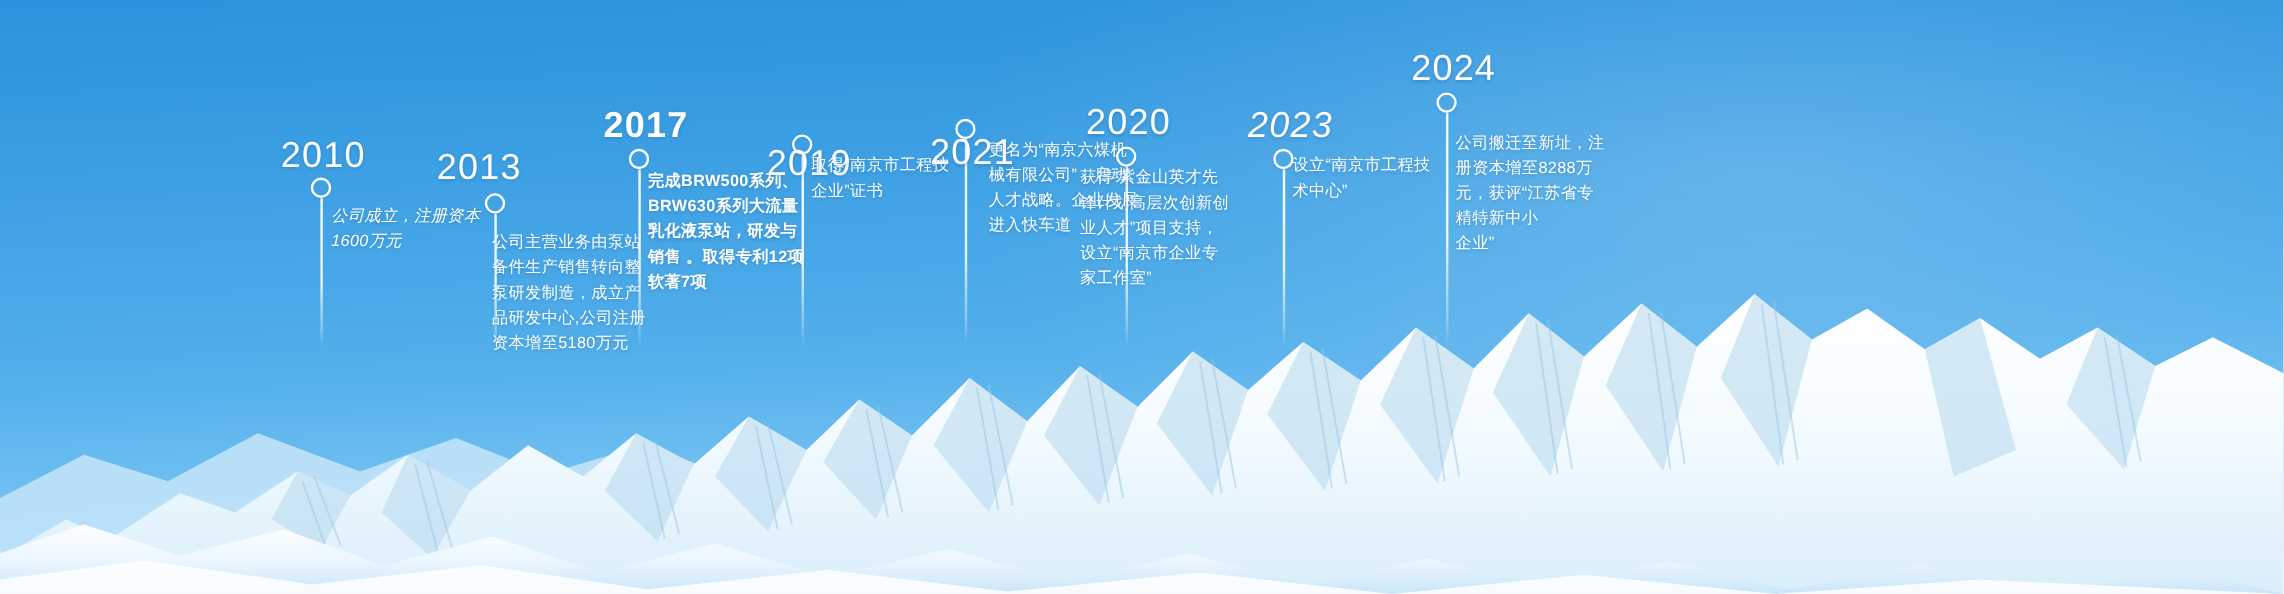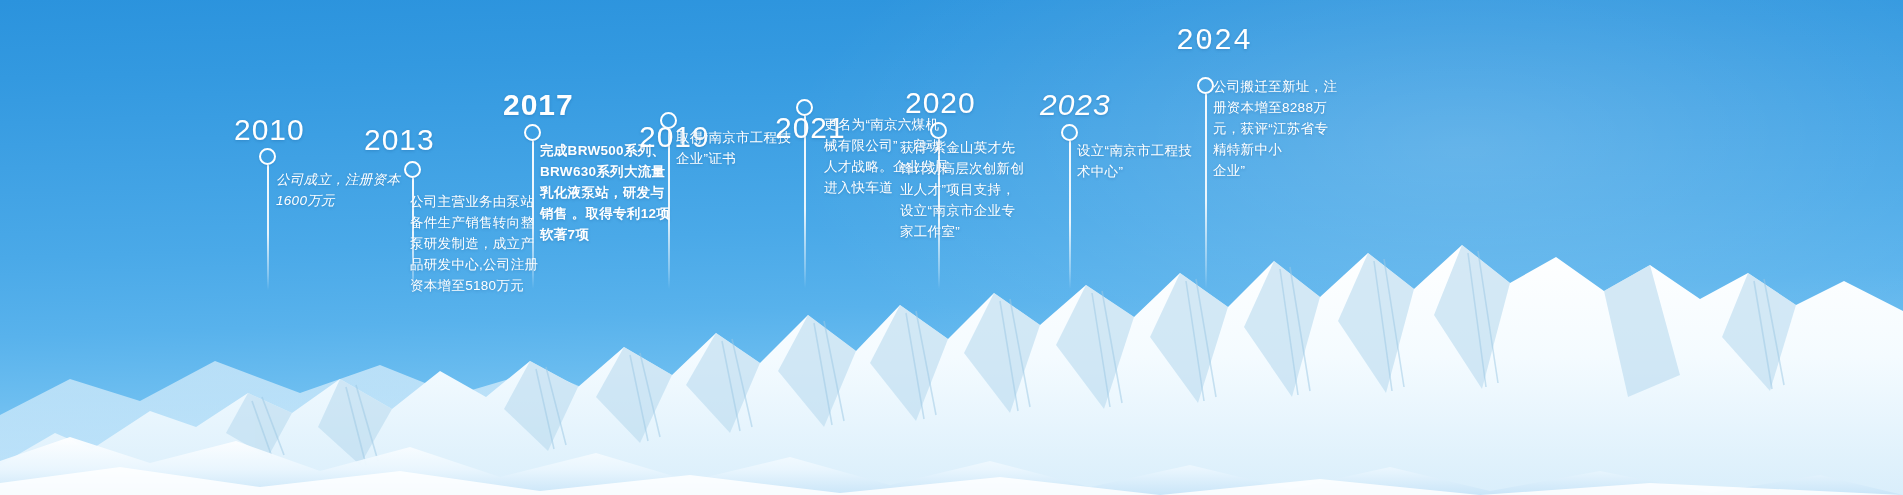--- a/index.html
+++ b/index.html
@@ -226,28 +226,28 @@
         <div class="desc" style="left: 900px; top: 137px; width: 140px;">获得“紫金山英才先
 锋计划高层次创新创
 业人才”项目支持，
 设立“南京市企业专
 家工作室”</div>
       </div>
       <div class="node">
         <div class="stem" style="left: 1069px; top: 141px; height: 148px;"></div>
         <div class="marker" style="left: 1061px; top: 124px;"></div>
         <div class="year" style="left: 1040px; top: 90px; font-style: italic;">2023</div>
-        <div class="desc" style="left: 1077px; top: 140px; width: 140px;">设立“南京市工程技
+        <div class="desc" style="left: 1077px; top: 127px; width: 140px;">设立“南京市工程技
 术中心”</div>
       </div>
       <div class="node">
         <div class="stem" style="left: 1205px; top: 94px; height: 195px;"></div>
         <div class="marker" style="left: 1197px; top: 77px;"></div>
-        <div class="year" style="left: 1176px; top: 26px; font-family: Liberation Mono, monospace;">2024</div>
-        <div class="desc" style="left: 1213px; top: 76px; width: 145px;">公司搬迁至新址，注
+        <div class="year" style="left: 1176px; top: 43px;">2024</div>
+        <div class="desc" style="left: 1213px; top: 108px; width: 145px;">公司搬迁至新址，注
 册资本增至8288万
 元，获评“江苏省专
 精特新中小
 企业”</div>
       </div>
     </div>
 
 </div>
 
 </body></html>

